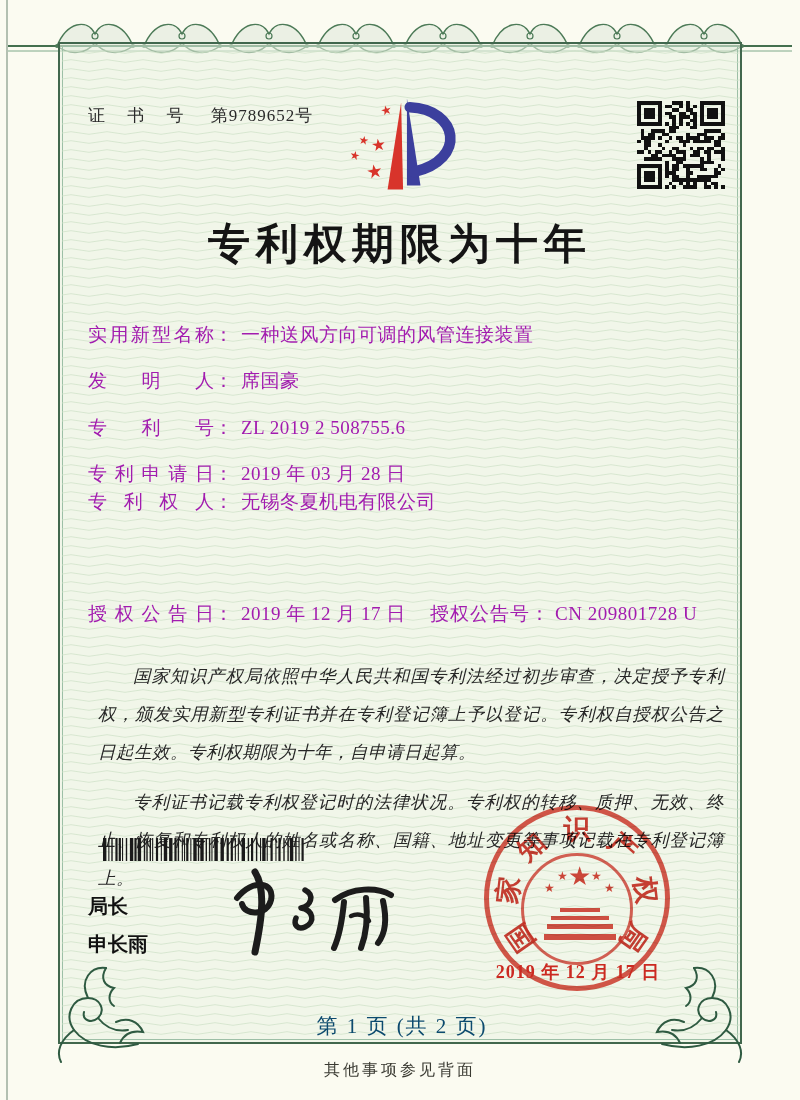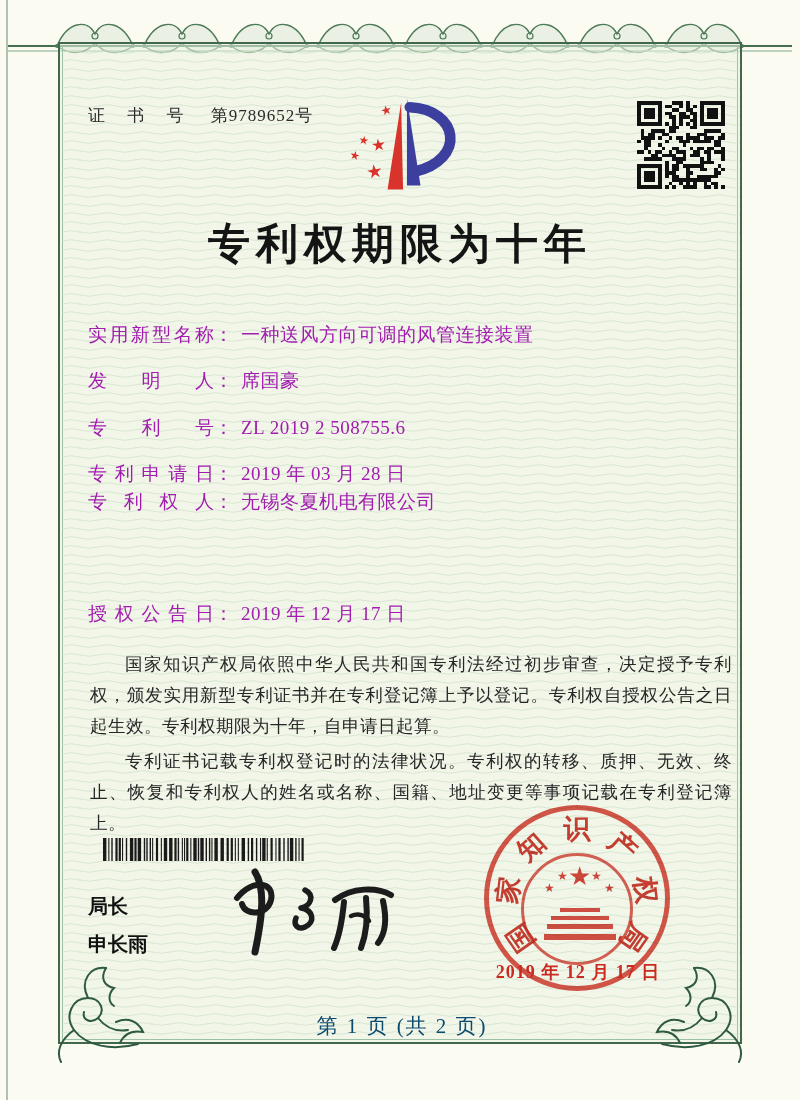--- a/index.html
+++ b/index.html
@@ -39,22 +39,22 @@
   .colon{display:inline-block;}
   .fvalue{margin-left:8px;letter-spacing:.5px;}
   .frow.r1{top:322px;} .frow.r2{top:368px;} .frow.r3{top:415px;}
   .frow.r4{top:461px;} .frow.r5{top:489px;} .frow.r6{top:554px;} .frow.r7{top:601px;}
   .grant-no{position:absolute;left:342px;top:0;white-space:nowrap;}
   .grant-no .flabel2{letter-spacing:1px;}
   .grant-no .fvalue{margin-left:6px;}
 
   .body-text{position:absolute;left:86px;top:645px;width:650px;}
   .body-text p{
-    margin:4px;font-size:17.5px;line-height:31px;letter-spacing:.5px;
-    text-align:justify;text-indent:2em;color:#262626;
+    margin:12px;font-size:17.5px;line-height:38px;letter-spacing:.5px;
+    text-align:justify;text-indent:2em;color:#262626;font-style:italic;
   }
 
   .barcode{position:absolute;left:103px;top:838px;width:204px;height:23px;}
 
   .signer{position:absolute;left:88px;top:893px;font-family:Liberation Mono, monospace;font-weight:700;font-size:20px;color:#111;}
   .signer .line2{margin-top:11px;}
   .signature{position:absolute;left:215px;top:862px;width:195px;height:98px;}
 
   .seal{position:absolute;left:484px;top:805px;width:186px;height:186px;mix-blend-mode:multiply;}
   .seal-ring{position:absolute;inset:0;border-radius:50%;border:5px solid rgba(214,59,47,.85);box-sizing:border-box;}
@@ -515,20 +515,23 @@
     <span class="flabel">专利号</span><span class="colon">：</span><span class="fvalue">ZL 2019 2 508755.6</span>
   </div>
   <div class="frow r4">
     <span class="flabel">专利申请日</span><span class="colon">：</span><span class="fvalue">2019 年 03 月 28 日</span>
   </div>
   <div class="frow r5">
     <span class="flabel">专利权人</span><span class="colon">：</span><span class="fvalue">无锡冬夏机电有限公司</span>
   </div>
   <div class="frow r7">
     <span class="flabel">授权公告日</span><span class="colon">：</span><span class="fvalue">2019 年 12 月 17 日</span>
+    <span class="grant-no">
+      <span class="flabel2">授权公告号</span><span class="colon">：</span><span class="fvalue">CN 209801728 U</span>
+    </span>
   </div>
 
   <div class="body-text">
     <p>国家知识产权局依照中华人民共和国专利法经过初步审查，决定授予专利权，颁发实用新型专利证书并在专利登记簿上予以登记。专利权自授权公告之日起生效。专利权期限为十年，自申请日起算。</p>
     <p>专利证书记载专利权登记时的法律状况。专利权的转移、质押、无效、终止、恢复和专利权人的姓名或名称、国籍、地址变更等事项记载在专利登记簿上。</p>
   </div>
 
   <svg class="barcode" id="barcode" viewBox="0 0 204 23" preserveAspectRatio="none">
       <rect x="0" y="0" width="3.4" height="23" fill="#1a1a1a"></rect>
       <rect x="5.3" y="0" width="1.1" height="23" fill="#1a1a1a"></rect>
@@ -619,14 +622,15 @@
       <span class="seal-char" style="transform: translate(-50%, -50%) rotate(-83.3333deg) translate(0px, -69px);">家</span>
       <span class="seal-char" style="transform: translate(-50%, -50%) rotate(-41.6667deg) translate(0px, -69px);">知</span>
       <span class="seal-char" style="transform: translate(-50%, -50%) rotate(0deg) translate(0px, -69px);">识</span>
       <span class="seal-char" style="transform: translate(-50%, -50%) rotate(41.6667deg) translate(0px, -69px);">产</span>
       <span class="seal-char" style="transform: translate(-50%, -50%) rotate(83.3333deg) translate(0px, -69px);">权</span>
       <span class="seal-char" style="transform: translate(-50%, -50%) rotate(125deg) translate(0px, -69px);">局</span>
     </div>
   <div class="seal-date">2019 年 12 月 17 日</div>
 
   <div class="page-info">第 1 页 (共 2 页)</div>
+  <div class="back-note">其他事项参见背面</div>
 
 </div>
 
 </body></html>

